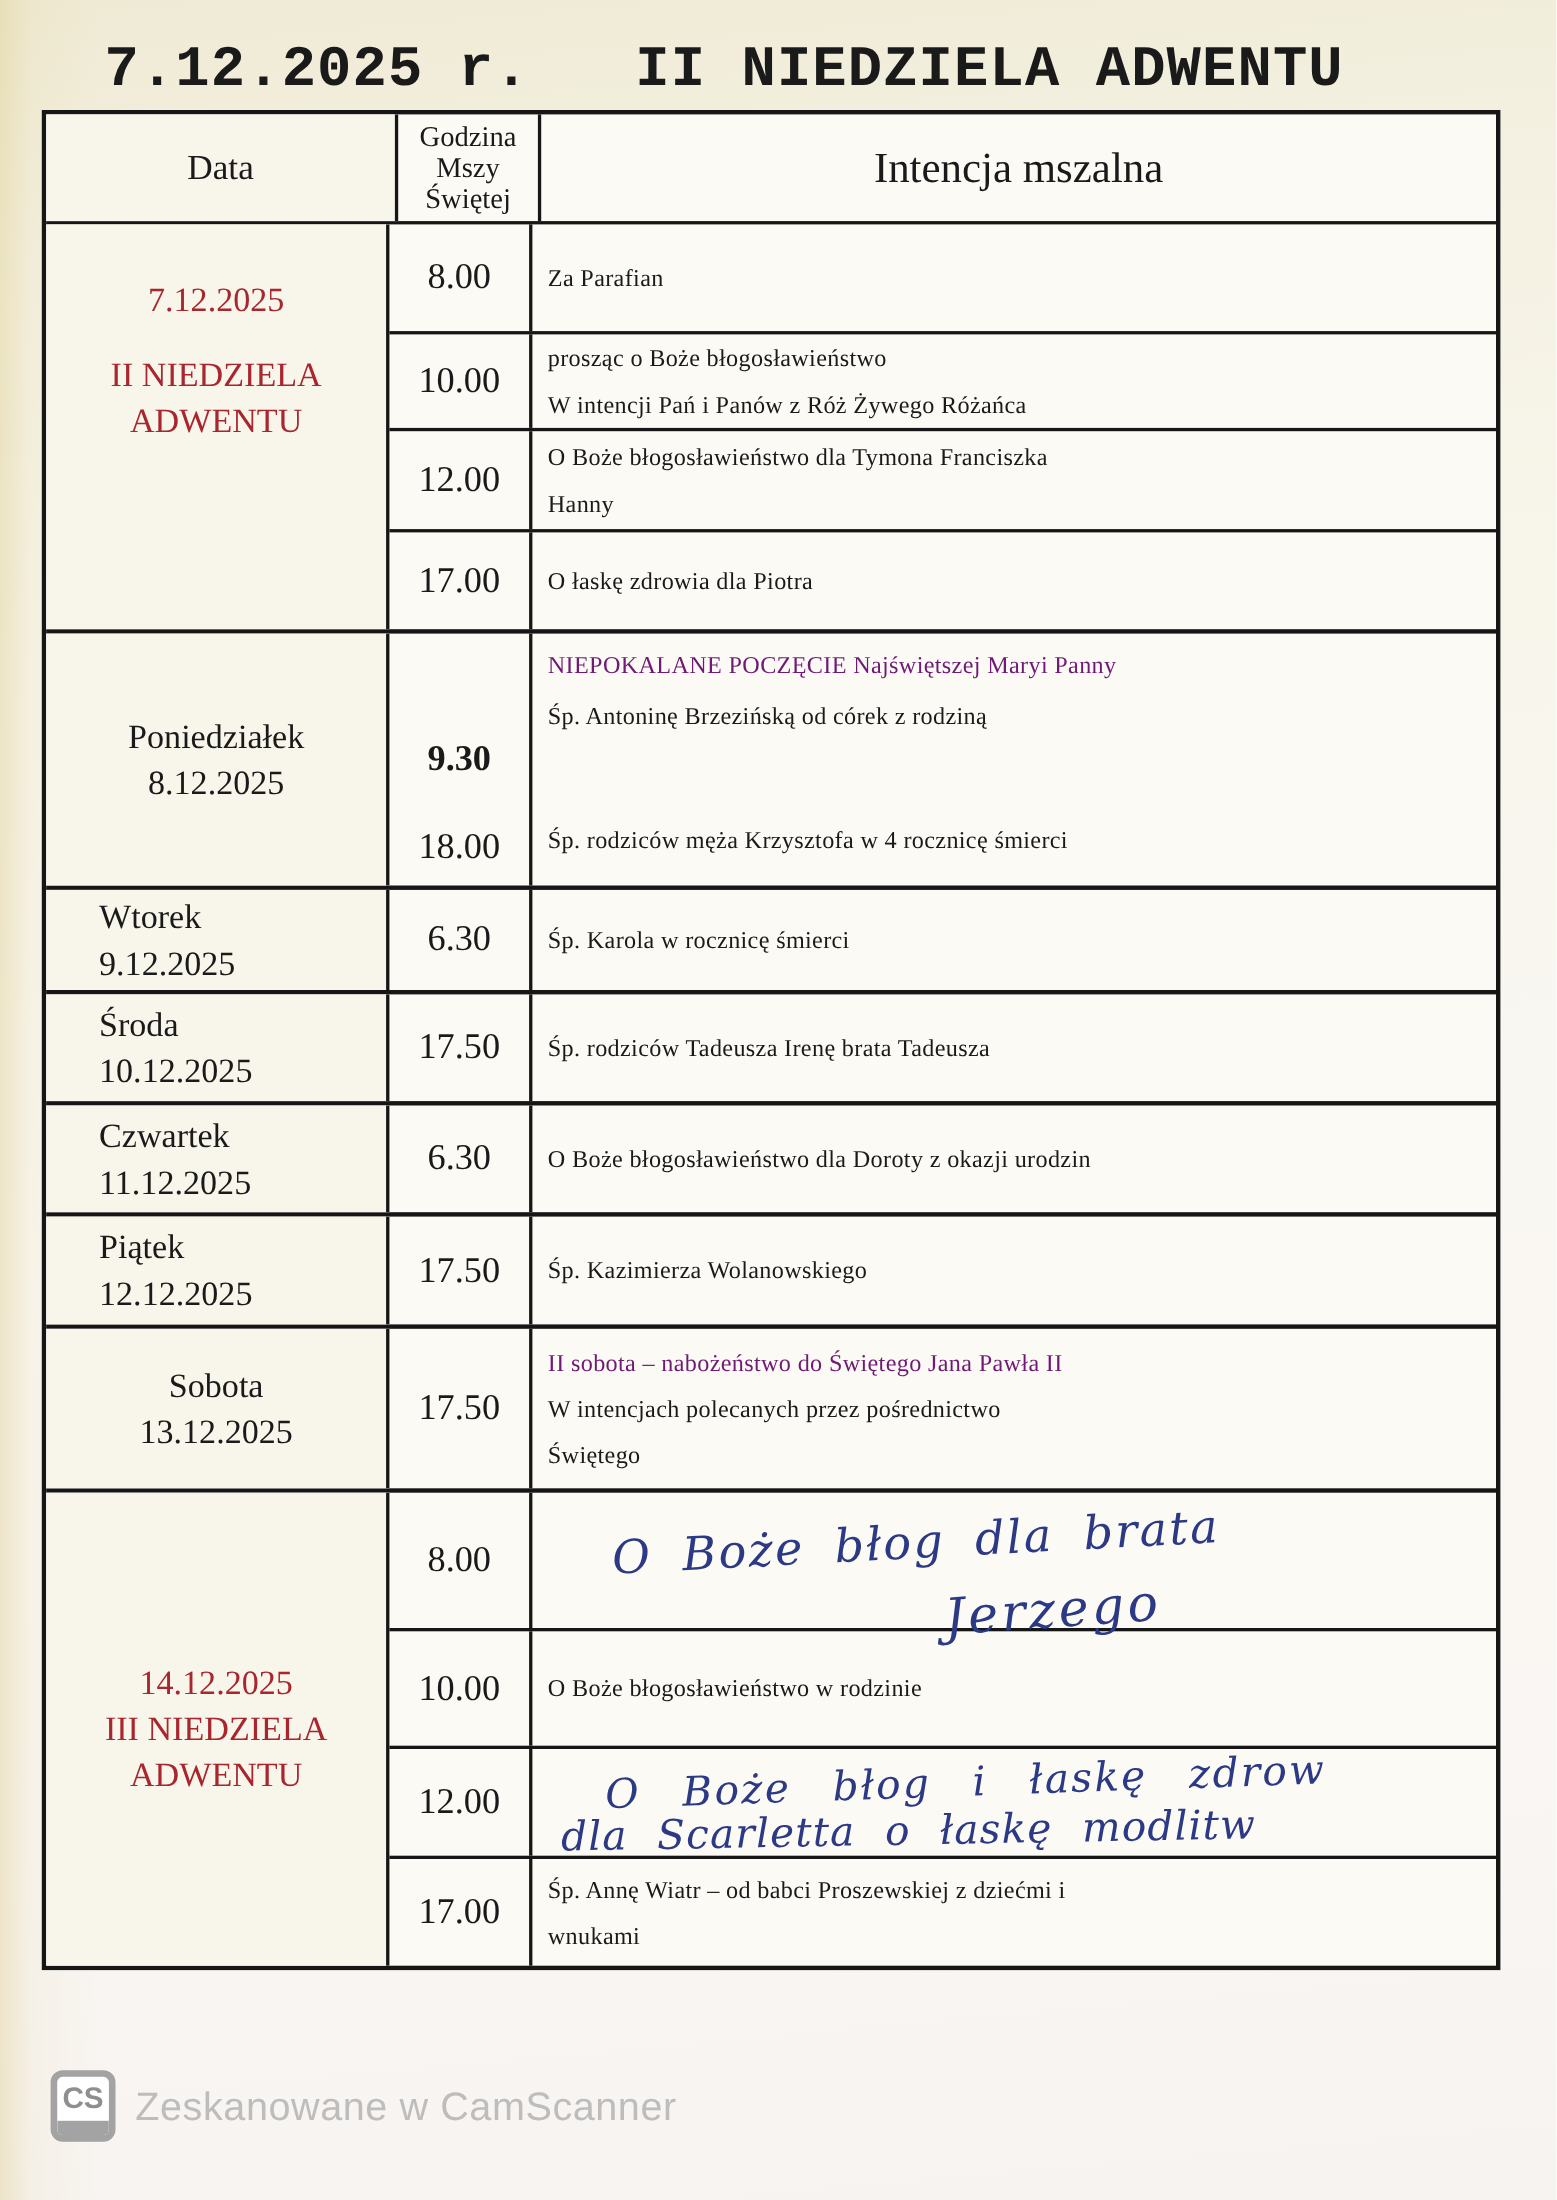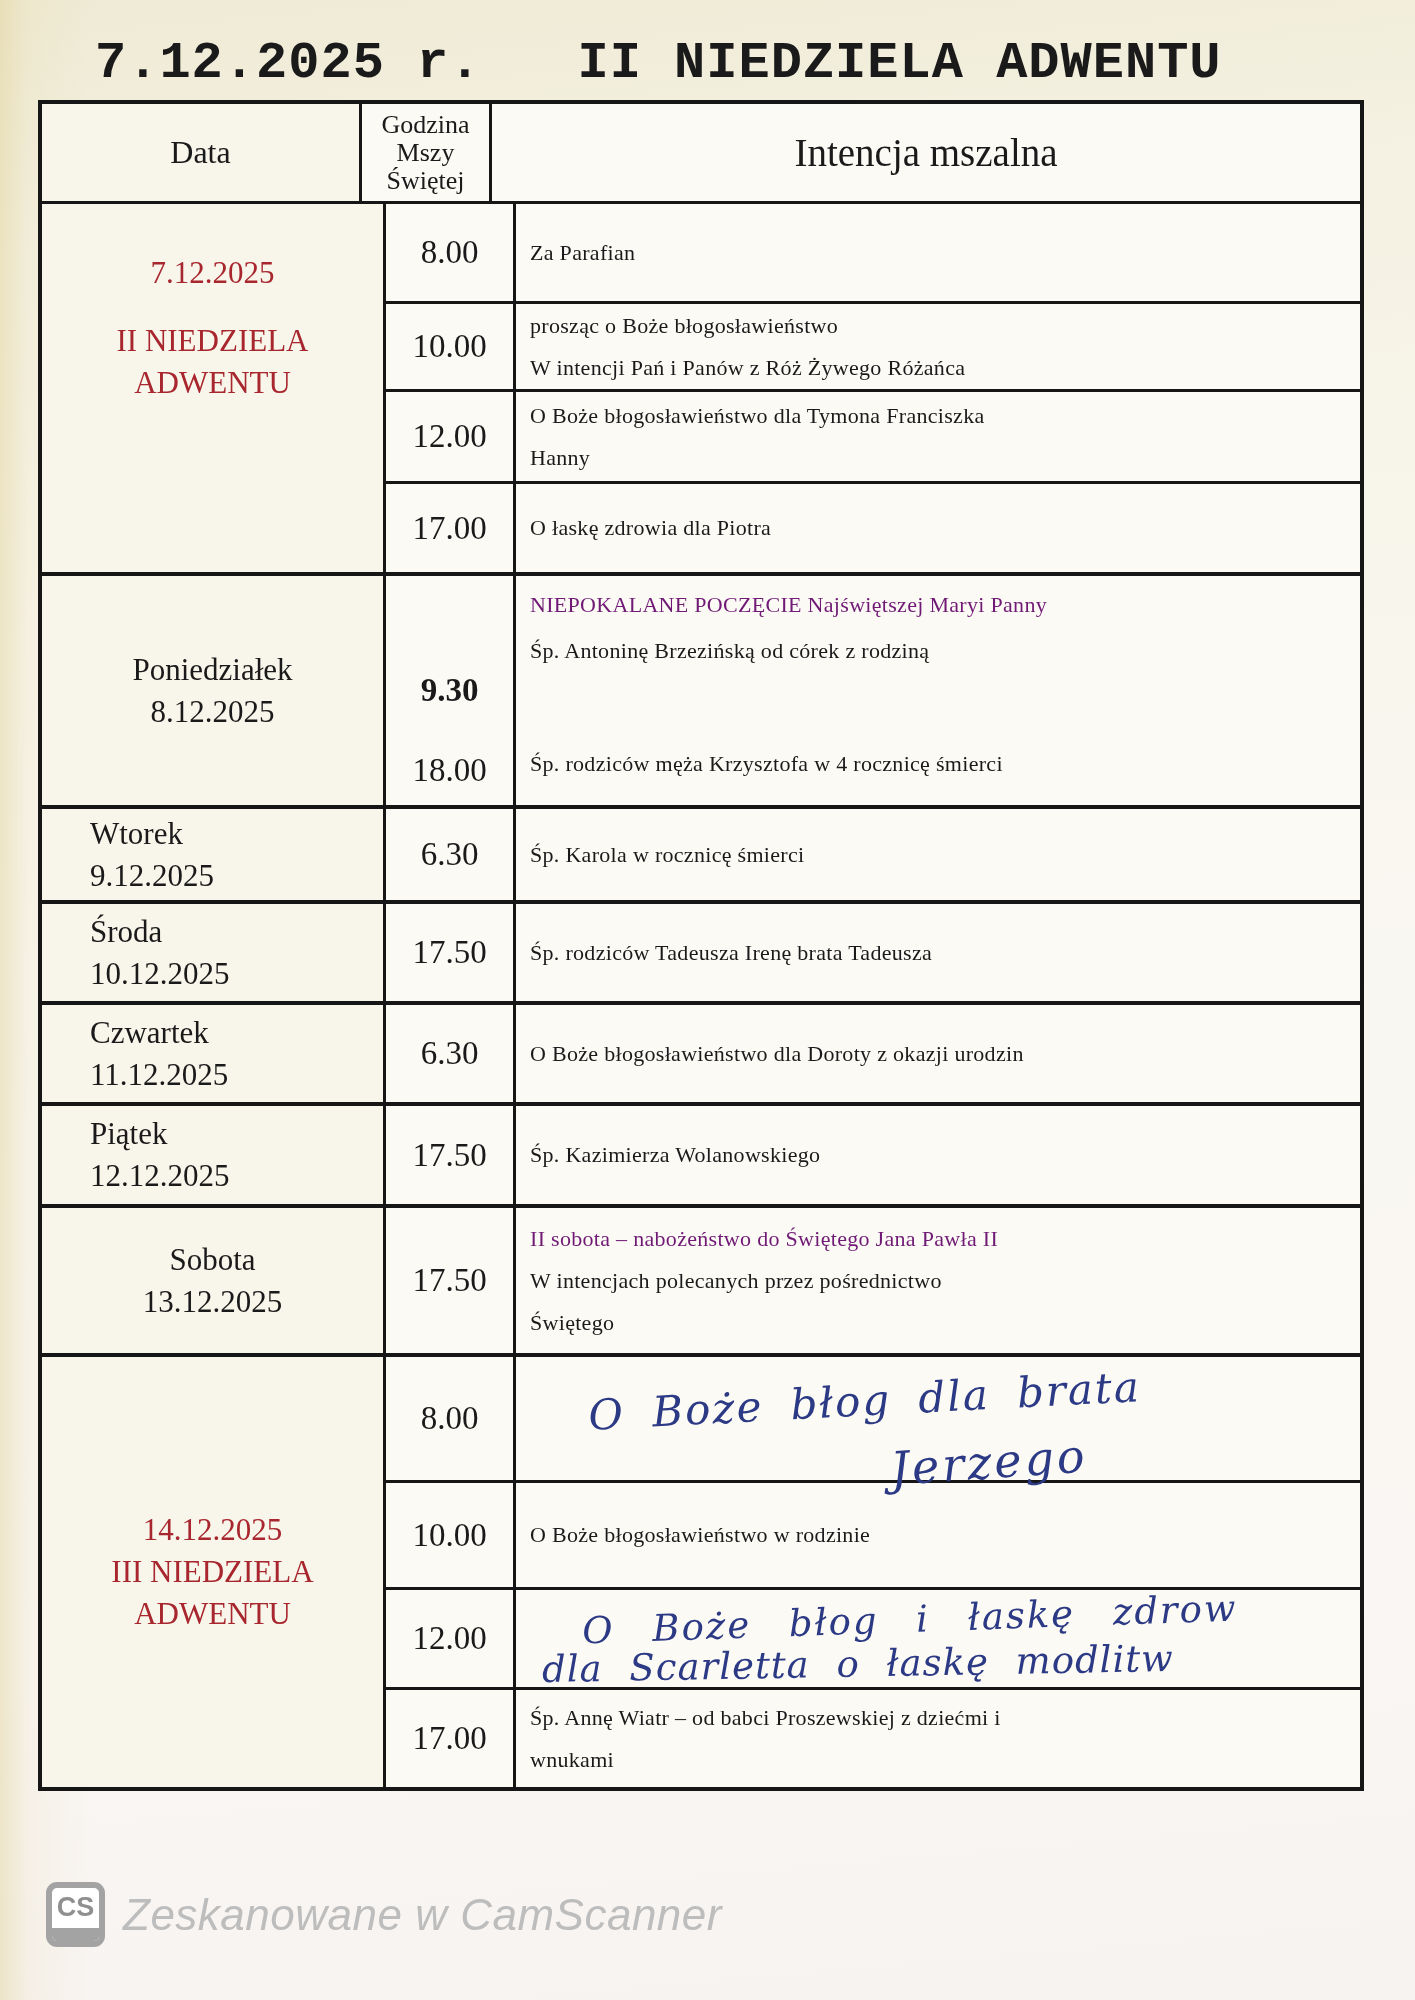--- a/index.html
+++ b/index.html
@@ -29,21 +29,21 @@
   .hdr{display:flex;height:97px;border-bottom:3px solid #161616;}
   .c-date{width:320px;border-right:3px solid #161616;box-sizing:border-box;flex-shrink:0;background:#f8f5ea;}
   .c-time{width:130px;border-right:3px solid #161616;box-sizing:border-box;flex-shrink:0;}
   .c-int{flex:1;}
   .hdr .c-date{display:flex;align-items:center;justify-content:center;font-size:32px;}
   .hdr .c-time{display:flex;flex-direction:column;align-items:center;justify-content:center;font-size:26px;line-height:28px;}
   .hdr .c-int{display:flex;align-items:center;justify-content:center;font-size:39px;}
   .section{display:flex;border-top:4px solid #161616;}
   .section.first{border-top:none;}
   .date-cell{
-    width:344px;border-right:3px solid #161616;box-sizing:border-box;flex-shrink:0;
+    width:312px;border-right:3px solid #161616;box-sizing:border-box;flex-shrink:0;
     display:flex;flex-direction:column;justify-content:center;align-items:center;
     font-size:31px;line-height:42px;background:#f8f5ea;
   }
   .date-cell.top{justify-content:flex-start;padding-top:48px;}
   .date-cell.leftal{align-items:flex-start;padding-left:48px;}
   .date-gap{height:26px;}
   .rows{flex:1;display:flex;flex-direction:column;}
   .subrow{display:flex;border-top:3px solid #161616;box-sizing:border-box;overflow:visible;}
   .subrow.first{border-top:none;}
   .time-cell{
@@ -78,21 +78,21 @@
     display:flex;align-items:center;gap:18px;
     font-family:"Liberation Sans", sans-serif;color:#bdbdbd;
   }
   .cs-badge{
     position:relative;width:47px;height:53px;
     border:6px solid #a3a3a3;border-radius:11px;background:#fff;
     overflow:hidden;display:flex;align-items:flex-start;justify-content:center;
   }
   .cs-badge .cs-letters{font-size:27px;font-weight:bold;color:#8f8f8f;margin-top:4px;letter-spacing:0px;}
   .cs-badge .cs-bar{position:absolute;left:0;right:0;bottom:0;height:13px;background:#a3a3a3;}
-  .cs-text{font-size:44px;letter-spacing:0.5px;white-space:nowrap;font-style:italic;}
+  .cs-text{font-size:36px;letter-spacing:0.5px;white-space:nowrap;}
 </style>
 </head>
 <body>
 
 <div class="page">
 
   <div class="title">
     <span>7.12.2025 r.</span>
     <span>II NIEDZIELA ADWENTU</span>
   </div>

